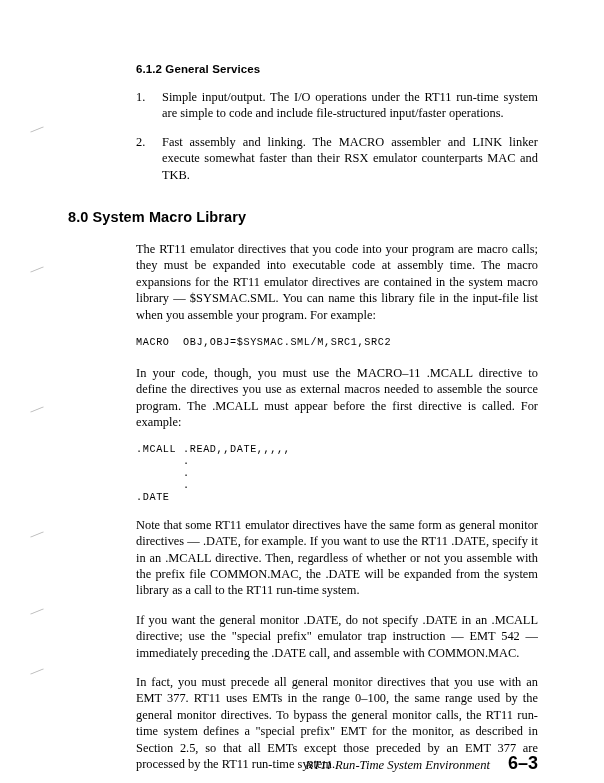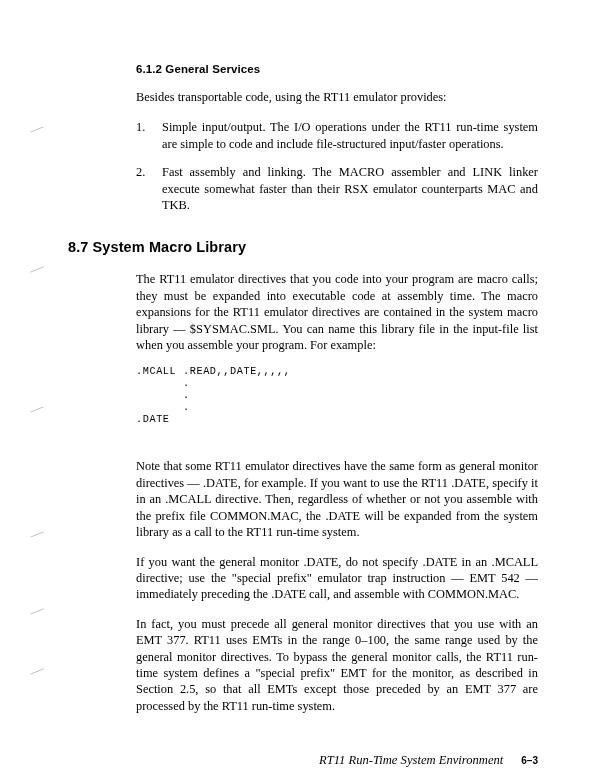--- a/index.html
+++ b/index.html
@@ -82,77 +82,78 @@
     text-align: left;
   }
   pre.code {
     font-family: "Liberation Mono", monospace;
     font-size: 10.2px;
     line-height: 13px;
     letter-spacing: 0.6px;
     margin: 2px 0 16px 68px;
     white-space: pre;
   }
-  pre.code.block2 { margin-bottom: 32px; line-height: 12px; }
+  pre.code.block2 { margin-bottom: 13px; line-height: 12px; }
   .footer {
     position: absolute;
     left: 68px;
     top: 742px;
     width: 470px;
     display: flex;
     justify-content: flex-end;
     align-items: baseline;
   }
   .footer .f-text {
     font-family: "Liberation Serif", serif;
     font-size: 12.6px;
     margin-right: 18px;
     font-style: italic;
   }
   .footer .f-page {
     font-family: "Liberation Sans", sans-serif;
     font-weight: bold;
-    font-size: 10px;
+    font-size: 18px;
   }
 </style>
 </head>
 <body>
 
 <div class="page">
 
   <div class="edge-tick" style="top:118px;"></div>
   <div class="edge-tick" style="top:258px;"></div>
   <div class="edge-tick" style="top:398px;"></div>
   <div class="edge-tick" style="top:523px;"></div>
   <div class="edge-tick" style="top:600px;"></div>
   <div class="edge-tick" style="top:660px;"></div>
 
   <div class="content">
 
     <h3 class="h3">6.1.2  General Services</h3>
 
-    <p class="body first">Besides transportable code, using the RT11 emulator provides:</p>
 
     <ol class="numlist">
       <li>
         <span class="num">1.</span>
         <span>Simple input/output. The I/O operations under the RT11 run-time system are simple to code and include file-structured input/faster operations.</span>
       </li>
       <li>
         <span class="num">2.</span>
         <span>Fast assembly and linking. The MACRO assembler and LINK linker execute somewhat faster than their RSX emulator counterparts MAC and TKB.</span>
       </li>
     </ol>
 
-    <h2 class="h2">8.7  System Macro Library</h2>
+    <h2 class="h2">8.0  System Macro Library</h2>
 
     <p class="body">The RT11 emulator directives that you code into your program are macro calls; they must be expanded into executable code at assembly time. The macro expansions for the RT11 emulator directives are contained in the system macro library — $SYSMAC.SML. You can name this library file in the input-file list when you assemble your program. For example:</p>
 
+    <pre class="code">MACRO  OBJ,OBJ=$SYSMAC.SML/M,SRC1,SRC2</pre>
 
 
+    <p class="body">In your code, though, you must use the MACRO–11 .MCALL directive to define the directives you use as external macros needed to assemble the source program. The .MCALL must appear before the first directive is called. For example:</p>
 
     <pre class="code block2">.MCALL .READ,,DATE,,,,,
        .
        .
        .
 .DATE</pre>
 
     <p class="body">Note that some RT11 emulator directives have the same form as general monitor directives — .DATE, for example. If you want to use the RT11 .DATE, specify it in an .MCALL directive. Then, regardless of whether or not you assemble with the prefix file COMMON.MAC, the .DATE will be expanded from the system library as a call to the RT11 run-time system.</p>
 
     <p class="body">If you want the general monitor .DATE, do not specify .DATE in an .MCALL directive; use the "special prefix" emulator trap instruction — EMT 542 — immediately preceding the .DATE call, and assemble with COMMON.MAC.</p>

